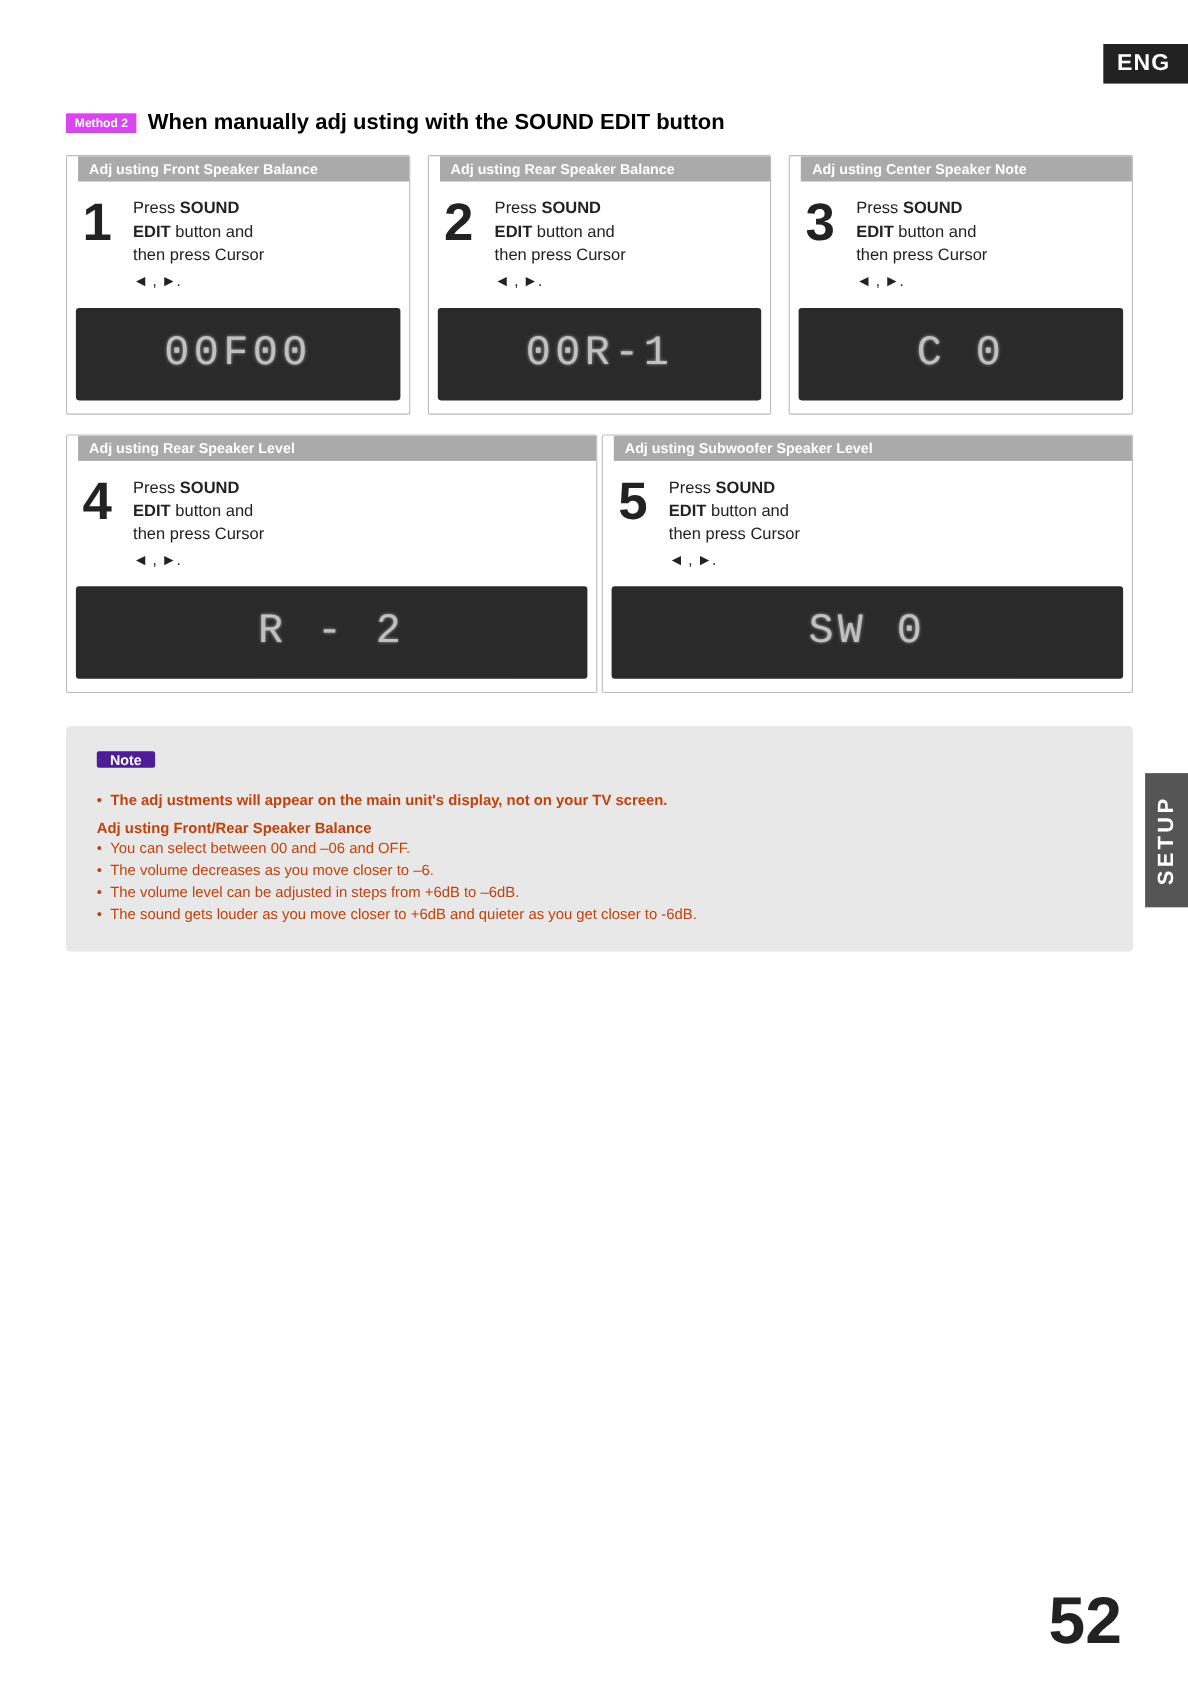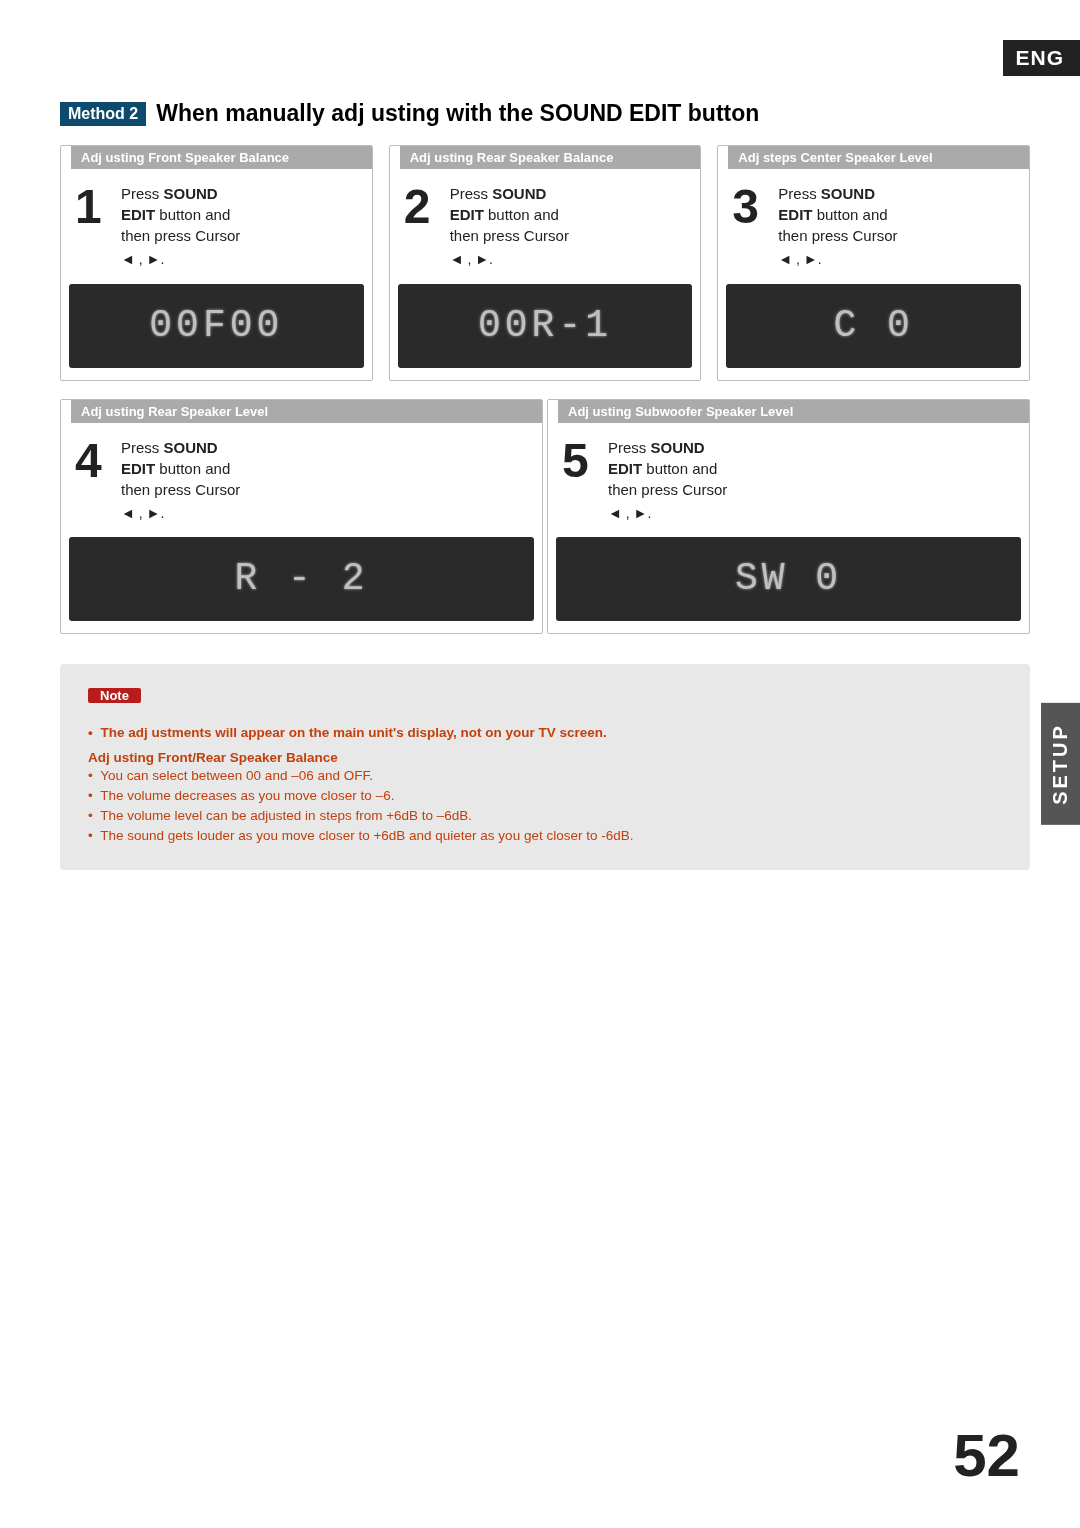--- a/index.html
+++ b/index.html
@@ -48,30 +48,30 @@
     }
 
     
     .method-heading {
       display: flex;
       align-items: center;
       margin-bottom: 18px;
       margin-top: 60px;
     }
     .method-badge {
-      background: #0c4a6e;
-      color: #fff;
-      font-size: 16px;
+      background: #d946ef;
+      color: #fff;
+      font-size: 11px;
       font-weight: bold;
       padding: 3px 8px;
       margin-right: 10px;
       white-space: nowrap;
     }
     .method-title {
-      font-size: 23px;
+      font-size: 20px;
       font-weight: bold;
     }
 
     
     .grid-3 {
       display: grid;
       grid-template-columns: 1fr 1fr 1fr;
       gap: 16px;
       margin-bottom: 18px;
     }
@@ -129,21 +129,21 @@
 
     
     .note-box {
       background: #e8e8e8;
       border-radius: 4px;
       padding: 22px 28px;
       margin-top: 10px;
     }
     .note-title-bar {
       display: inline-block;
-      background: #b91c1c;
+      background: #4c1d95;
       color: #fff;
       font-weight: bold;
       font-size: 13px;
       padding: 0 12px;
       margin-bottom: 12px;
       border-radius: 2px;
     }
     .note-bullet {
       font-size: 13.5px;
       margin-bottom: 5px;
@@ -154,21 +154,21 @@
       margin-top: 10px;
       margin-bottom: 3px;
     }
     .note-bullet span.bullet {
       margin-right: 4px;
     }
 
     
     .page-number {
       position: absolute;
-      bottom: 38px;
+      bottom: 20px;
       right: 60px;
       font-size: 60px;
       font-weight: bold;
       color: #222;
     }
 
     
     .seg-display {
       background: #2a2a2a;
       border-radius: 3px;
@@ -234,21 +234,21 @@
           then press Cursor<br>
           <span class="cursor-arrows">◄ , ►.</span>
         </div>
       </div>
       <div class="seg-display">
         <span class="seg-font">00R-1</span>
       </div>
     </div>
 
     <div class="instr-card">
-      <div class="instr-header">Adj steps Center Speaker Level</div>
+      <div class="instr-header">Adj usting Center Speaker Note</div>
       <div class="instr-body">
         <span class="step-number">3</span>
         <div class="instr-text">
           Press <span class="bold">SOUND</span><br>
           <span class="bold">EDIT</span> button and<br>
           then press Cursor<br>
           <span class="cursor-arrows">◄ , ►.</span>
         </div>
       </div>
       <div class="seg-display">

